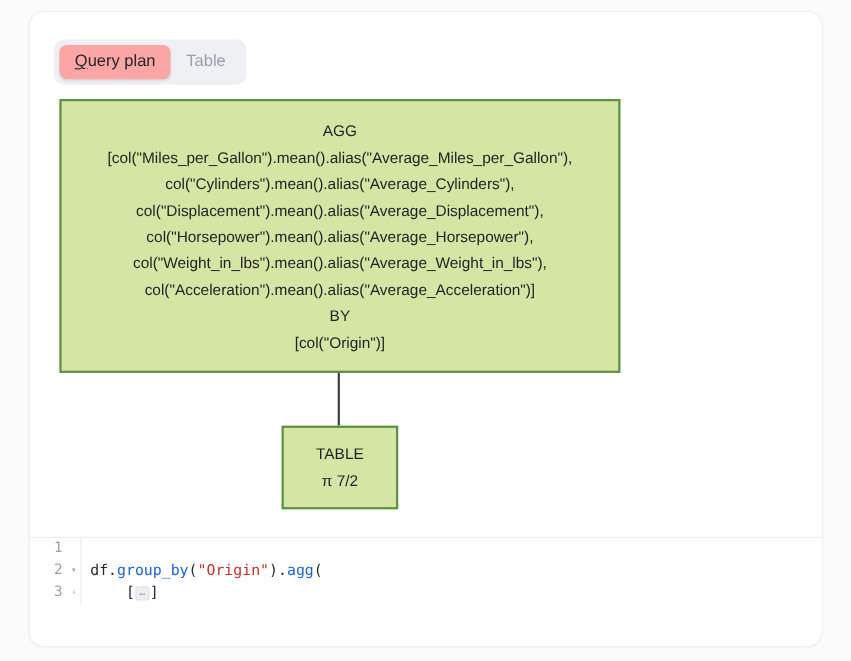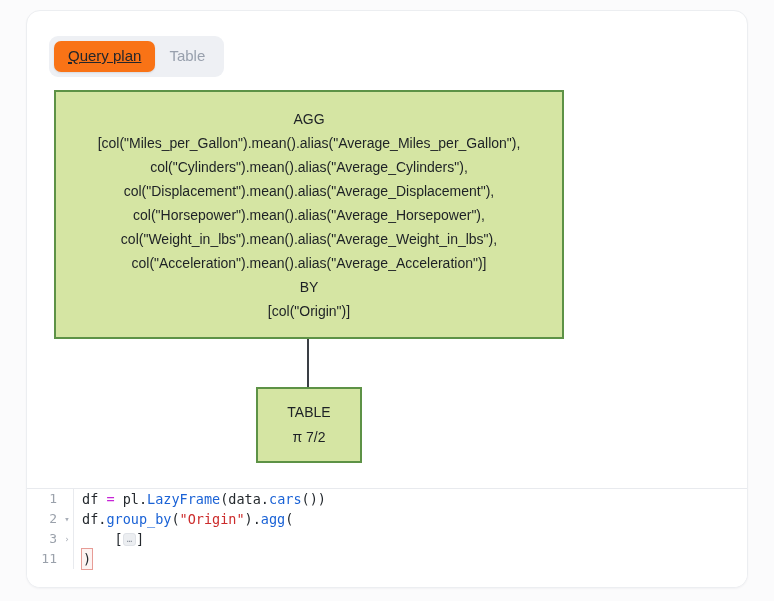--- a/index.html
+++ b/index.html
@@ -49,24 +49,23 @@
     font-size: 15px;
     line-height: 18px;
     padding: 6px 14px 7px 14px;
     border-radius: 7px;
     color: #98a0ad;
     cursor: pointer;
     white-space: nowrap;
     user-select: none;
   }
   .tab.active {
-    background: #f97316;
+    background: #fca5a5;
     color: #23262b;
     box-shadow: 0 1px 2px rgba(16,24,40,.10);
-    text-decoration: underline;
   }
   .tab .ul { text-decoration: underline; text-underline-offset: 2px; }
 
   
   .plan {
     position: absolute;
     left: 0; top: 0;
     width: 722px;
     height: 477px;
   }
@@ -230,36 +229,29 @@
       </div>
 
     </div>
 
     <div class="editor-sep"></div>
     <div class="editor" id="code-editor">
         <div class="code-line">
           <div class="gutter">1</div>
           <div class="fold"></div>
           <div class="gsep"></div>
-          <div class="code"><span class="tok-pl">df </span><span class="tok-op">=</span><span class="tok-pl"> pl</span><span class="tok-pl">.</span><span class="tok-fn">LazyFrame</span><span class="tok-pl">(data</span><span class="tok-pl">.</span><span class="tok-fn">cars</span><span class="tok-pl">())</span></div>
         </div>
         <div class="code-line">
           <div class="gutter">2</div>
           <div class="fold">▾</div>
           <div class="gsep"></div>
           <div class="code"><span class="tok-pl">df.</span><span class="tok-fn">group_by</span><span class="tok-pl">(</span><span class="tok-str">"Origin"</span><span class="tok-pl">).</span><span class="tok-fn">agg</span><span class="tok-pl">(</span></div>
         </div>
         <div class="code-line">
           <div class="gutter">3</div>
           <div class="fold">›</div>
           <div class="gsep"></div>
           <div class="code"><span class="tok-pl">    [</span><span class="fold-chip">…</span><span class="tok-pl">]</span></div>
         </div>
-        <div class="code-line">
-          <div class="gutter">11</div>
-          <div class="fold"></div>
-          <div class="gsep"></div>
-          <div class="code"><span class="bracket-match">)</span></div>
-        </div>
       </div>
 
   </div>
 </div>
 
 </body></html>

